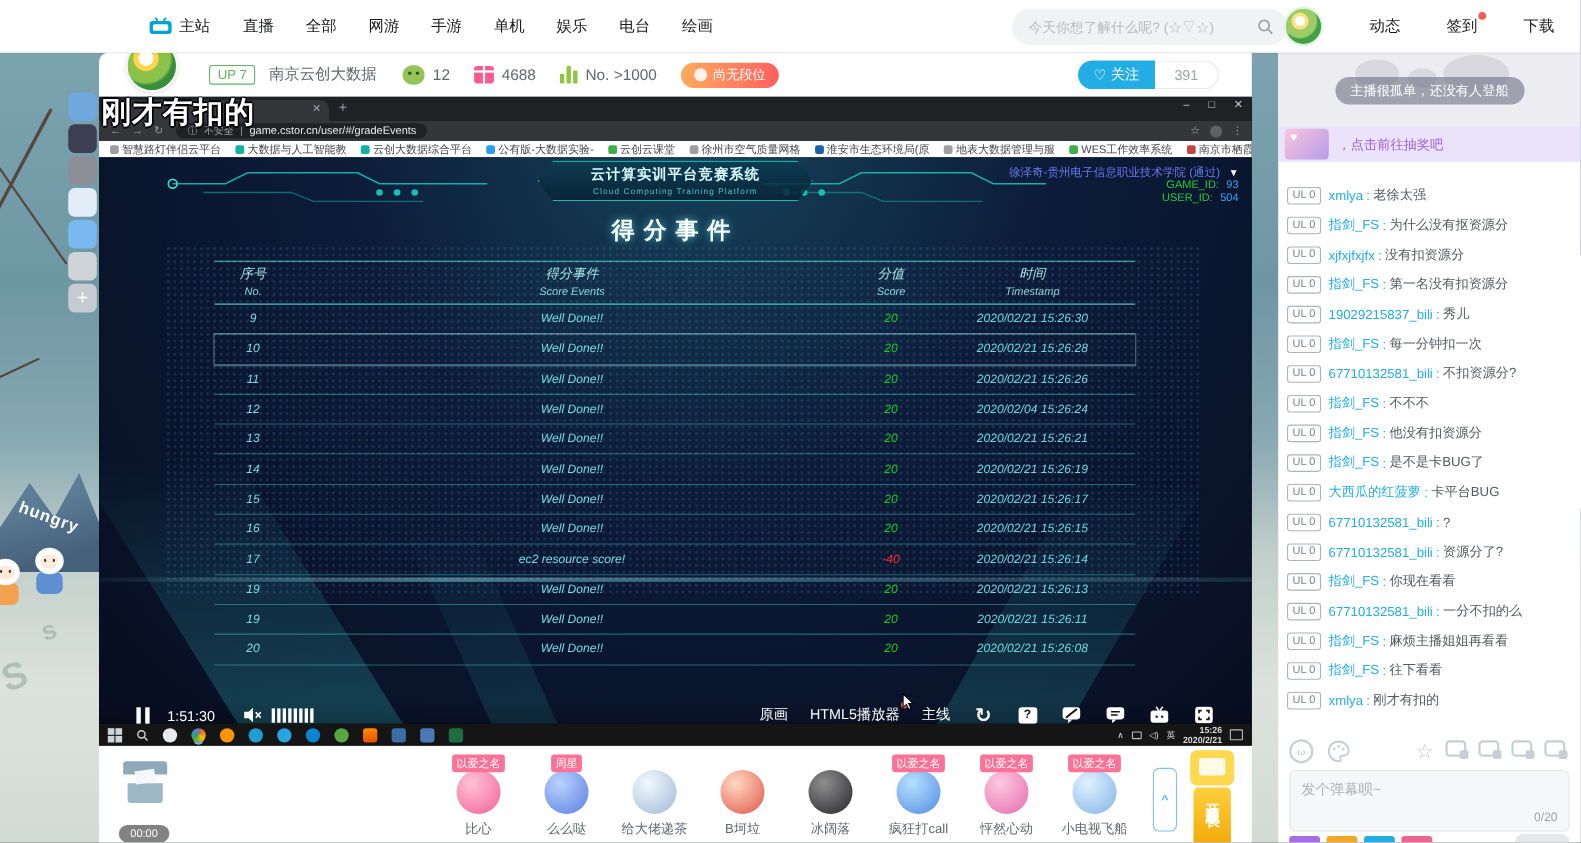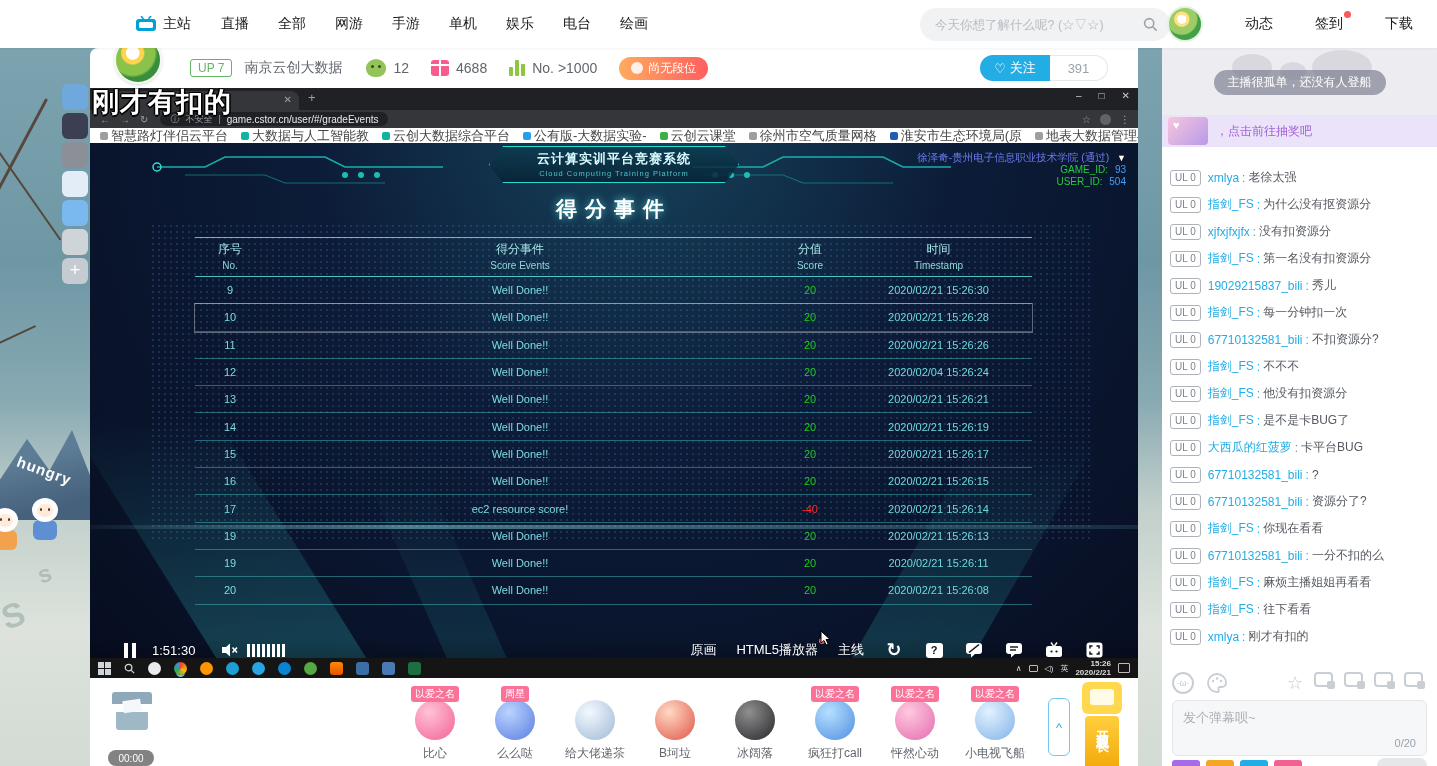--- a/index.html
+++ b/index.html
@@ -89,21 +89,21 @@
   .urlbar { position:relative; height:18px; background:#35363a; display:flex; align-items:center; }
   .nav-arrows { display:flex; gap:10px; color:#9aa0a6; font-size:10px; margin-left:10px; }
   .url-pill { display:flex; align-items:center; gap:6px; background:#202124; border-radius:8px; height:14px;
         margin-left:12px; padding:0 10px; }
   .sec-label { color:#9aa0a6; font-size:9px; }
   .url-text { color:#e8eaed; font-size:10px; }
   .url-icons { margin-left:auto; margin-right:8px; display:flex; gap:9px; color:#9aa0a6; font-size:10px; align-items:center; }
   .url-avatar { width:11px; height:11px; border-radius:50%; background:#5f6368; }
   .bookmarks { height:15px; background:#fff; display:flex; align-items:center; gap:13px; padding-left:10px;
         overflow:hidden; white-space:nowrap; }
-  .bm { display:flex; align-items:center; gap:3px; font-size:13px; color:#454545; }
+  .bm { display:flex; align-items:center; gap:3px; font-size:10px; color:#454545; }
   .bm .fav { width:8px; height:8px; border-radius:2px; background:#9e9e9e; flex:none; }
   .bm:nth-of-type(2) .fav{background:#0fb3a0;} .bm:nth-of-type(3) .fav{background:#0fb3a0;}
   .bm:nth-of-type(4) .fav{background:#2b9ded;} .bm:nth-of-type(5) .fav{background:#3fae49;}
   .bm:nth-of-type(7) .fav{background:#1f5fae;} .bm:nth-of-type(9) .fav{background:#3fae49;}
   .bm:nth-of-type(10) .fav{background:#c24545;} .bm:nth-of-type(11) .fav{background:#c24545;}
 
   .content { position:absolute; left:0; top:55px; width:1048px; height:515px; overflow:hidden;
         background:radial-gradient(ellipse at 52% -5%,#17445c 0%,#0c1c38 42%,#070d20 100%); }
   .content::before { content:""; position:absolute; left:60px; top:80px; width:940px; height:320px;
         background-image:radial-gradient(rgba(95,135,225,.22) 1px,transparent 1.4px); background-size:6px 6px; }
@@ -121,21 +121,21 @@
         clip-path:polygon(14px 0,calc(100% - 14px) 0,100% 50%,calc(100% - 14px) 100%,14px 100%,0 50%); }
   .pf-title { font-size:13px; font-weight:bold; color:#d9fbff; letter-spacing:1px; }
   .pf-sub { font-size:7.5px; color:#4fc3cb; letter-spacing:1px; margin-top:1px; }
   .user-info { position:absolute; right:12px; top:8px; text-align:right; line-height:12px; }
   .ui-1 { color:#6b7bf0; font-size:10.5px; }
   .ui-caret { color:#fff; margin-left:5px; font-size:9px; }
   .ui-2 { font-size:10px; color:#27c93f; }
   .ui-2 b { color:#3da1ff; font-weight:normal; margin-left:4px; }
   .page-title { position:absolute; left:0; top:52px; width:100%; text-align:center; font-size:21px; font-weight:bold;
         color:#fff; letter-spacing:8px; text-shadow:0 0 8px rgba(90,220,230,.8); }
-  .score-table { position:absolute; left:105px; top:94px; width:837px; }
+  .score-table { position:absolute; left:105px; top:94px; width:837px;font-style:italic; }
   .t-head { display:grid; grid-template-columns:70px 510px 70px 187px; padding:3px 0 5px;
         border-top:1px solid rgba(90,225,220,.85); border-bottom:1px solid rgba(90,225,220,.85); }
   .t-head div { text-align:center; }
   .t-zh { font-size:12px; color:#a7e6e6; } .t-en { font-size:10px; color:#8fd8d8; margin-top:2px; }
   .t-row { display:grid; grid-template-columns:70px 510px 70px 187px; height:27.3px; align-items:center;
         border-bottom:1px solid rgba(70,205,205,.45); }
   .t-row div { text-align:center; font-size:11px; }
   .c-no,.c-ev { color:#7adde2; } .c-tm { color:#6fd8de; }
   .t-rows > .t-row:nth-child(2) { outline:1px solid rgba(255,255,255,.35); }
 

